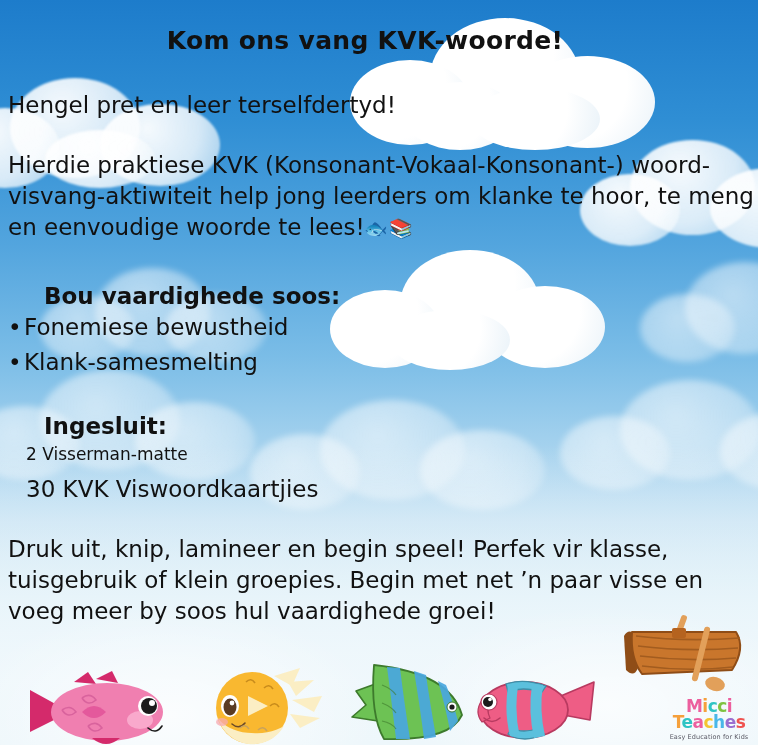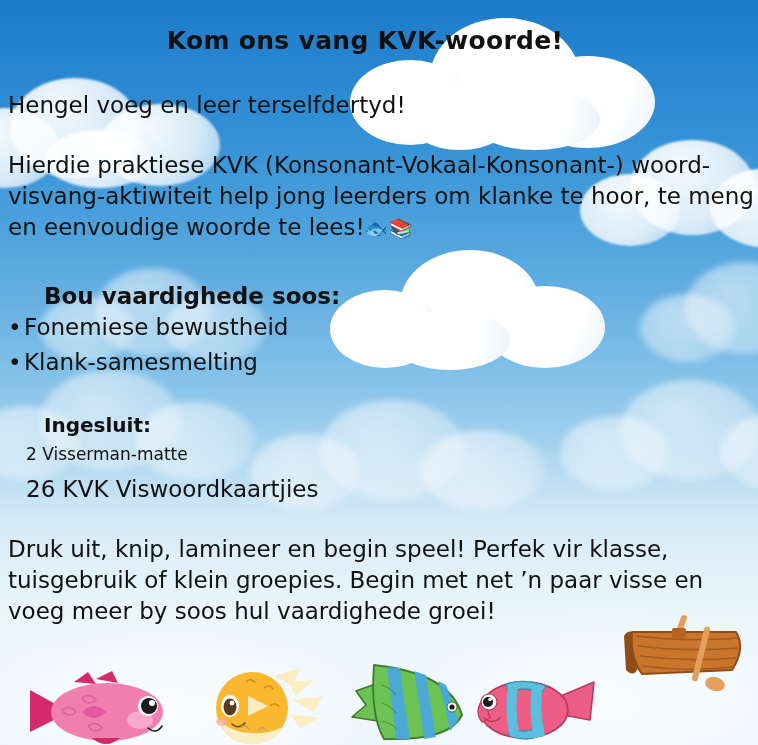--- a/index.html
+++ b/index.html
@@ -52,21 +52,21 @@
   }
   #lead{top:92px;left:8px;font-size:23px;}
   #para1{top:150px;left:8px;width:752px;font-size:23px;line-height:31px;}
   .emoji{font-size:19px;letter-spacing:1px;}
   #skills-head{top:283px;left:44px;font-size:23px;font-weight:bold;text-align:right;}
   .bul{position:absolute;left:8px;font-size:23px;z-index:6;color:#111;}
   .bul .dot{display:inline-block;width:16px;}
   #bul0{top:314px;}
   #bul1{top:349px;}
   #bul2{top:382px;}
-  #incl-head{top:413px;left:44px;font-size:20px;font-weight:bold;}
+  #incl-head{top:413px;left:44px;font-size:23px;font-weight:bold;}
   #incl0{top:444px;left:26px;font-size:17px;}
   #incl1{top:476px;left:26px;font-size:23px;}
   #para2{top:534px;left:8px;width:752px;font-size:23px;line-height:31px;}
 
   
   .art{position:absolute;z-index:7;}
 
   
   #logo{position:absolute;right:6px;bottom:4px;width:86px;z-index:9;text-align:center;
         font-family:"DejaVu Sans", sans-serif;}
@@ -138,38 +138,38 @@
     <div class="puff" style="left:0px;top:36px;width:110px;height:74px;"></div>
     <div class="puff" style="left:160px;top:32px;width:120px;height:78px;"></div>
   </div>
 
   <div class="haze"></div>
   <div class="haze2"></div>
   <div class="haze3"></div>
 
   <div class="txt" id="title">Kom ons vang KVK-woorde!</div>
 
-  <div class="txt" id="lead">Hengel voeg en leer terselfdertyd!</div>
+  <div class="txt" id="lead">Hengel pret en leer terselfdertyd!</div>
 
   <div class="txt" id="para1">
     <span>Hierdie praktiese KVK (Konsonant-Vokaal-Konsonant-) woord-visvang-aktiwiteit help jong leerders om klanke te hoor, te meng en eenvoudige woorde te lees!</span><span class="emoji">🐟📚</span>
   </div>
 
   <div class="txt" id="skills-head">Bou vaardighede soos:</div>
 
   <div class="bul" id="bul0">
     <span class="dot">•</span><span>Fonemiese bewustheid</span>
   </div>
   <div class="bul" id="bul1">
     <span class="dot">•</span><span>Klank-samesmelting</span>
   </div>
 
   <div class="txt" id="incl-head">Ingesluit:</div>
   <div class="txt" id="incl0">2 Visserman-matte</div>
-  <div class="txt" id="incl1">26 KVK Viswoordkaartjies</div>
+  <div class="txt" id="incl1">30 KVK Viswoordkaartjies</div>
 
   <div class="txt" id="para2">Druk uit, knip, lamineer en begin speel! Perfek vir klasse, tuisgebruik of klein groepies. Begin met net ’n paar visse en voeg meer by soos hul vaardighede groei!</div>
 
   <svg class="art" style="left:22px;top:668px;" width="150" height="80" viewBox="0 0 150 80">
     <path d="M8 22 L8 64 L48 44 Z" fill="#d42a6b"></path>
     <path d="M52 14 L66 4 L74 16 Z" fill="#d42a6b"></path>
     <path d="M74 11 L90 3 L96 15 Z" fill="#d42a6b"></path>
     <ellipse cx="85" cy="44" rx="56" ry="29" fill="#f07fb0"></ellipse>
     <path d="M70 70 Q84 82 98 70 Z" fill="#d42a6b"></path>
     <path d="M60 44 q12 -12 24 0 q-12 12 -24 0" fill="#e2559a" opacity=".9"></path>
@@ -236,14 +236,23 @@
     <path d="M18 20 L122 20 Q132 36 118 58 L28 62 Q16 46 18 20 Z" fill="#c9762c" stroke="#8f4d17" stroke-width="2" stroke-linejoin="round"></path>
     <path d="M22 24 Q70 30 126 26" stroke="#a25c1f" stroke-width="1.6" fill="none"></path>
     <path d="M24 34 Q72 40 124 36" stroke="#a25c1f" stroke-width="1.6" fill="none"></path>
     <path d="M26 44 Q74 50 122 46" stroke="#a25c1f" stroke-width="1.6" fill="none"></path>
     <path d="M28 54 Q74 60 119 55" stroke="#a25c1f" stroke-width="1.6" fill="none"></path>
     <rect x="58" y="16" width="14" height="10" rx="2" fill="#b5631f"></rect>
     <rect x="84" y="14" width="6" height="56" rx="3" fill="#e2a05a" transform="rotate(14 87 42)"></rect>
     <ellipse cx="101" cy="72" rx="10" ry="7" fill="#e2a05a" transform="rotate(14 101 72)"></ellipse>
   </svg>
 
+  <div id="logo">
+    <div class="l1">
+      <span class="c-pink">M</span><span class="c-orange">i</span><span class="c-teal">c</span><span class="c-green">c</span><span class="c-pink">i</span>
+    </div>
+    <div class="l2">
+      <span class="c-orange">T</span><span class="c-teal">e</span><span class="c-pink">a</span><span class="c-yellow">c</span><span class="c-blue">h</span><span class="c-purple">e</span><span class="c-red">s</span>
+    </div>
+    <div class="l3">Easy Education for Kids</div>
+  </div>
 
 </div>
 
 </body></html>

